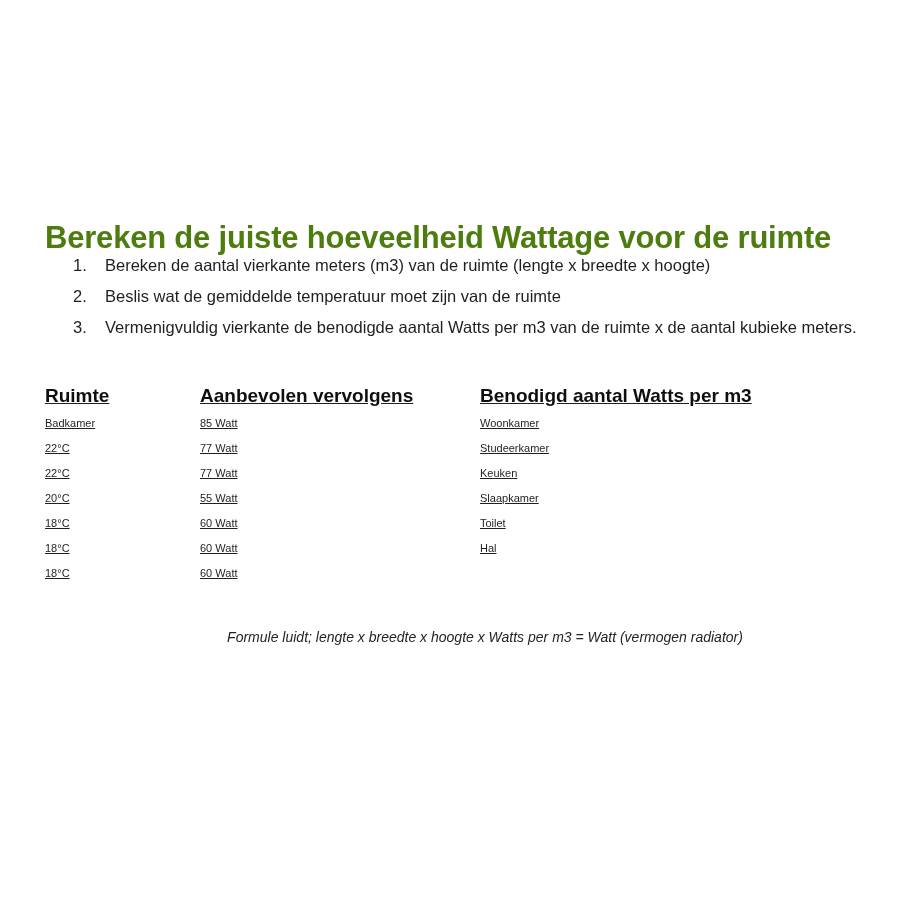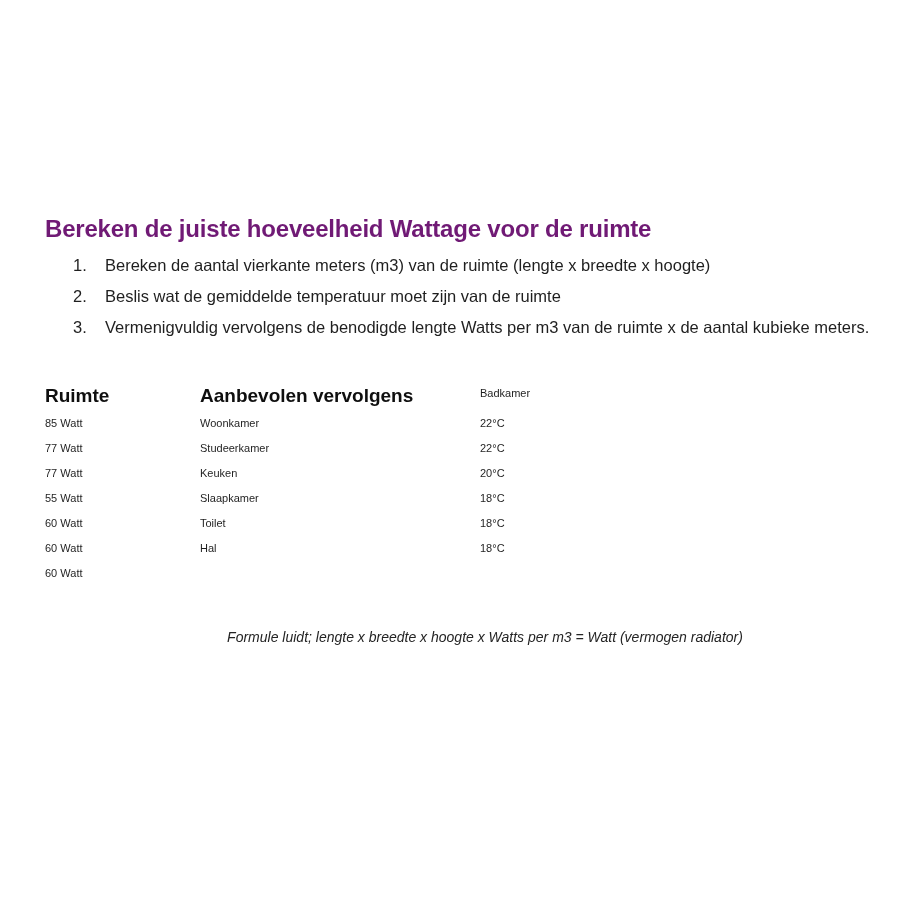--- a/index.html
+++ b/index.html
@@ -12,23 +12,23 @@
     height: 900px;
     position: relative;
     overflow: hidden;
     font-family: "Liberation Sans", "DejaVu Sans", sans-serif;
     color: #1f1f1f;
   }
   .page-title {
     position: absolute;
     left: 45px;
     top: 199px;
-    font-size: 24px;
+    font-size: 31px;
     font-weight: 700;
-    color: #701a75;
+    color: #4d7c0f;
     letter-spacing: -0.2px;
     white-space: nowrap;
   }
   .steps {
     position: absolute;
     left: 73px;
     top: 256px;
   }
   .step {
     display: flex;
@@ -41,20 +41,21 @@
   .step-number {
     width: 32px;
     flex: 0 0 32px;
   }
   .wattage-table {
     position: absolute;
     left: 45px;
     top: 381px;
     display: grid;
     grid-template-columns: 155px 280px 330px;
+    text-decoration: underline;
   }
   .th {
     font-weight: 700;
     font-size: 19px;
     line-height: 30px;
     color: #0f0f0f;
     white-space: nowrap;
   }
   .td {
     font-size: 11px;
@@ -83,27 +84,28 @@
   <div class="step">
     <span class="step-number">1.</span>
     <span class="step-text">Bereken de aantal vierkante meters (m3) van de ruimte (lengte x breedte x hoogte)</span>
   </div>
   <div class="step">
     <span class="step-number">2.</span>
     <span class="step-text">Beslis wat de gemiddelde temperatuur moet zijn van de ruimte</span>
   </div>
   <div class="step">
     <span class="step-number">3.</span>
-    <span class="step-text">Vermenigvuldig vervolgens de benodigde lengte Watts per m3 van de ruimte x de aantal kubieke meters.</span>
+    <span class="step-text">Vermenigvuldig vierkante de benodigde aantal Watts per m3 van de ruimte x de aantal kubieke meters.</span>
   </div>
 </div>
 
 <div class="wattage-table">
   <div class="th">Ruimte</div>
   <div class="th">Aanbevolen vervolgens</div>
+  <div class="th">Benodigd aantal Watts per m3</div>
 
   <div class="td">Badkamer</div>
   <div class="td">85 Watt</div>
 
   <div class="td">Woonkamer</div>
   <div class="td">22°C</div>
   <div class="td">77 Watt</div>
 
   <div class="td">Studeerkamer</div>
   <div class="td">22°C</div>

